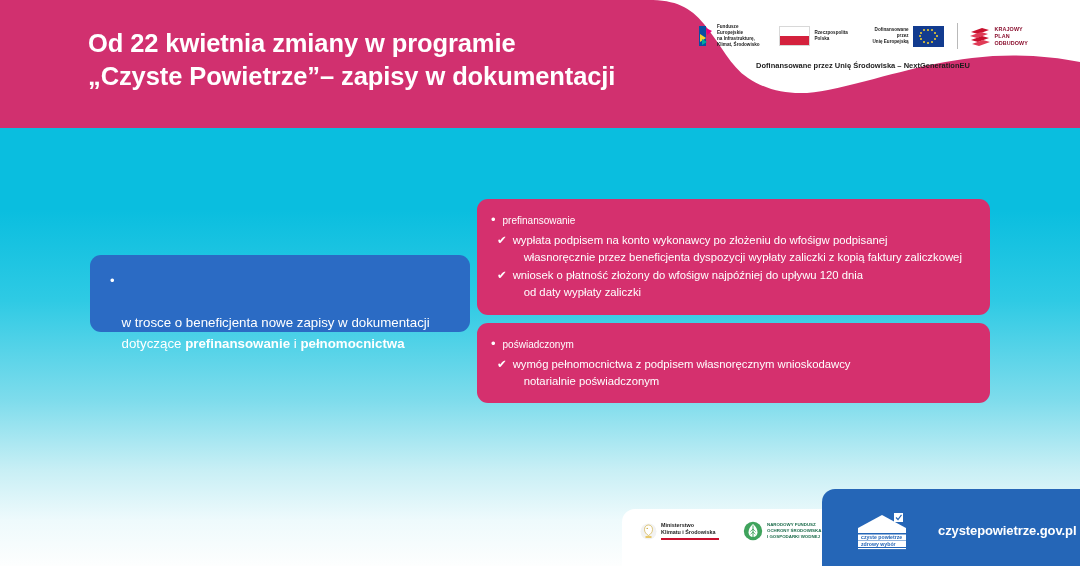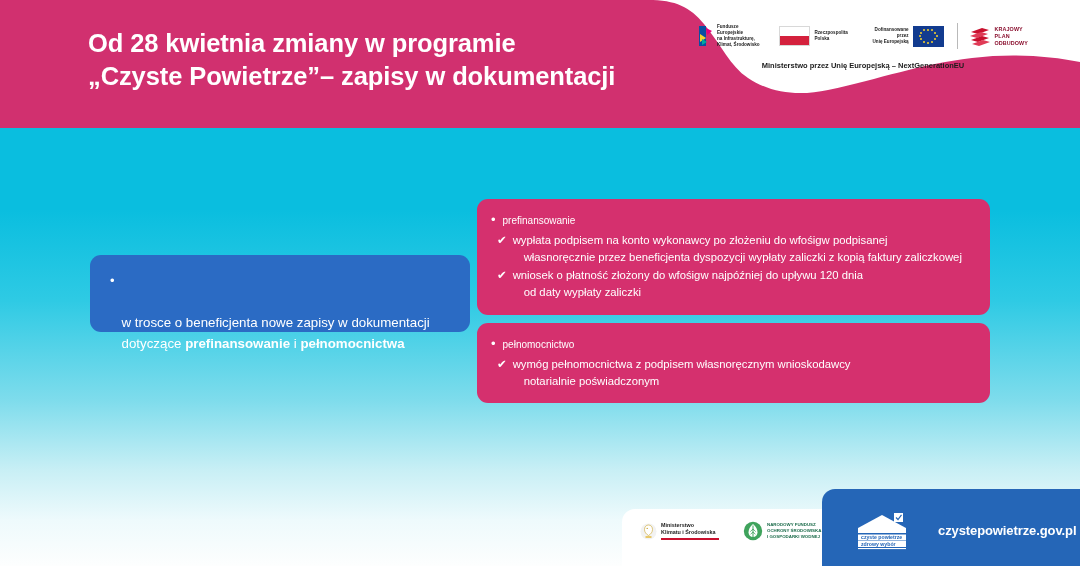--- a/index.html
+++ b/index.html
@@ -298,21 +298,21 @@
     <svg class="header-wave" viewBox="0 0 1080 128" preserveAspectRatio="none">
       <path d="M648,0 C676,0 690,7 704,24 C722,46 730,66 748,78
                C772,94 800,96 828,90 C880,79 920,64 972,58
                C1012,53 1050,56 1080,62 L1080,0 Z" fill="#FFFFFF"></path>
       <path d="M648,0 C676,0 690,7 704,24 C722,46 730,66 748,78
                C772,94 800,96 828,90 C880,79 920,64 972,58
                C1012,53 1050,56 1080,62 L1080,128 L0,128 L0,0 Z" fill="none"></path>
     </svg>
 
     <div class="header-title">
-      <span>Od 28 kwietnia zmiany w programie</span>
+      <span>Od 22 kwietnia zmiany w programie</span>
       <span class="l2">„Czyste Powietrze”– zapisy w dokumentacji</span>
     </div>
 
     <div class="logo-strip">
 
       <div class="logo-unit">
         <svg class="fe-mark" viewBox="0 0 15 22">
           <path d="M1,1 L8,1 L8,21 L1,21 Z" fill="#0B4EA2"></path>
           <path d="M8,3 L14,6 L9,10 Z" fill="#E6007E"></path>
           <path d="M2,9 L8,13 L2,17 Z" fill="#F6D32D"></path>
@@ -357,21 +357,21 @@
           <path d="M2,13 L13,9 L20,11 L9,15 Z" fill="#C8102E"></path>
           <path d="M3,17 L14,13 L21,15 L10,19 Z" fill="#E03A56"></path>
         </svg>
         <div class="kpo-caption">KRAJOWY
 PLAN
 ODBUDOWY</div>
       </div>
 
     </div>
 
-    <div class="funding-note">Ministerstwo przez Unię Europejską – NextGenerationEU</div>
+    <div class="funding-note">Dofinansowane przez Unię Środowiska – NextGenerationEU</div>
   </div>
 
   <div class="box box-blue">
     <div class="bullet-row">
       <span class="dot">•</span>
       <div class="blue-text">
         <span>w trosce o beneficjenta nowe zapisy w dokumentacji</span>
         <span class="l2"><span>dotyczące </span><b>prefinansowanie</b><span> i </span><b>pełnomocnictwa</b></span>
       </div>
     </div>
@@ -396,21 +396,21 @@
       <span class="check-text">
         <span>wniosek o płatność złożony do wfośigw najpóźniej do upływu 120 dnia</span>
         <span class="ind">od daty wypłaty zaliczki</span>
       </span>
     </div>
   </div>
 
   <div class="box box-pink-2">
     <div class="bullet-row">
       <span class="dot">•</span>
-      <span class="bullet-head">pełnomocnictwo</span>
+      <span class="bullet-head">poświadczonym</span>
     </div>
 
     <div class="check-row">
       <span class="tick">✔</span>
       <span class="check-text">
         <span>wymóg pełnomocnictwa z podpisem własnoręcznym wnioskodawcy</span>
         <span class="ind">notarialnie poświadczonym</span>
       </span>
     </div>
   </div>

